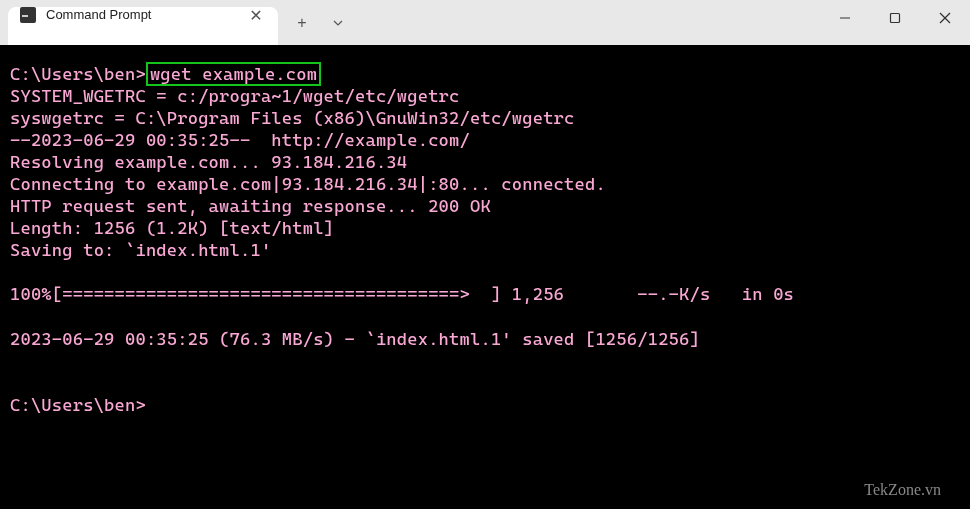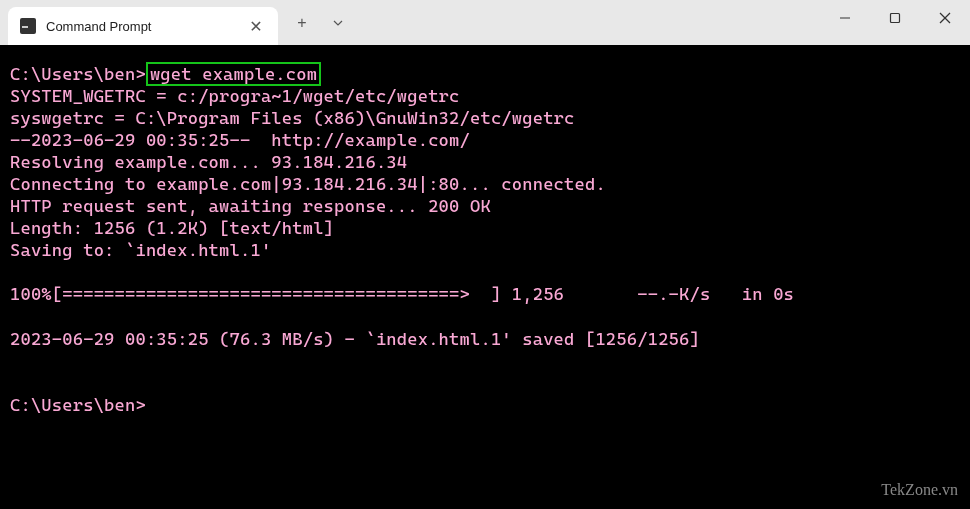--- a/index.html
+++ b/index.html
@@ -20,21 +20,21 @@
 }
 .titlebar {
   height: 45px;
   background: #e8e8e8;
   display: flex;
   align-items: center;
   position: relative;
 }
 .tab {
   display: flex;
-  align-items: center;
+  align-items: flex-start;
   background: #fff;
   height: 38px;
   margin-top: 7px;
   padding: 0 14px 0 12px;
   border-top-left-radius: 8px;
   border-top-right-radius: 8px;
   gap: 10px;
   margin-left: 8px;
   min-width: 270px;
 }
@@ -120,21 +120,21 @@
   font-family: Consolas, 'Cascadia Mono', monospace;
   letter-spacing: 0.2px;
 }
 .highlight {
   border: 2px solid #15c41a;
   display: inline;
   padding: 0 2px;
 }
 .watermark {
   position: absolute;
-  right: 12px;
+  right: 29px;
   bottom: 10px;
   color: #888;
   font-family: Georgia, serif;
   font-size: 16px;
 }
 </style>
 </head>
 <body>
 
 <div class="window">

